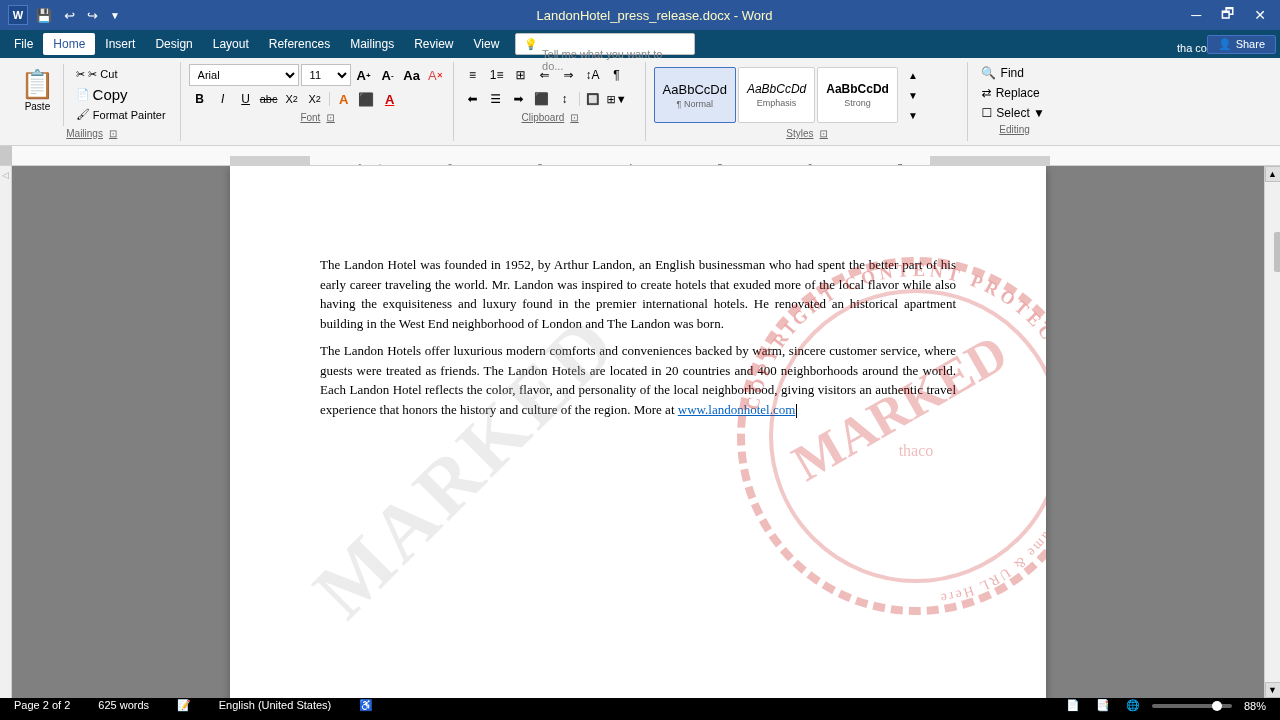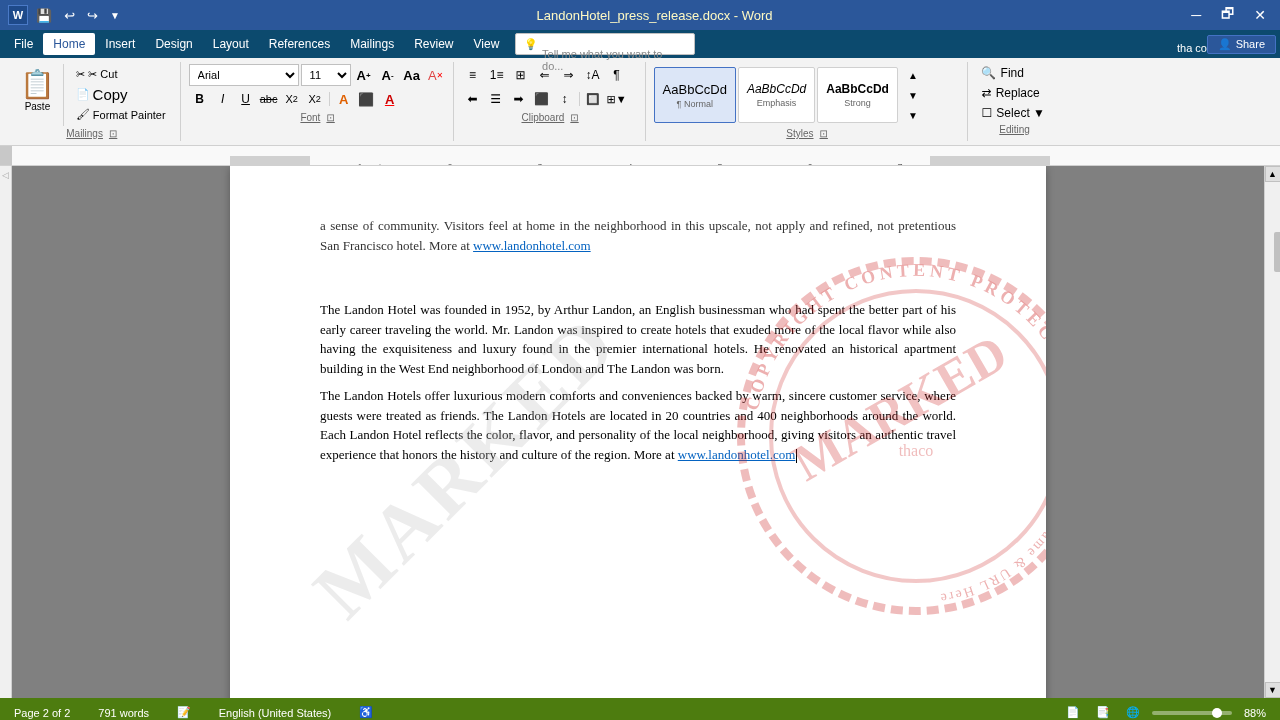--- a/index.html
+++ b/index.html
@@ -224,24 +224,24 @@
       background: #f0f0f0;
       border-left: 1px solid #d0d0d0;
       display: flex; flex-direction: column; align-items: center;
     }
     .scrollbar-btn { width: 16px; height: 16px; background: #e0e0e0; border: 1px solid #c0c0c0; display: flex; align-items: center; justify-content: center; cursor: pointer; font-size: 9px; }
     .scrollbar-track { flex: 1; background: #f5f5f5; position: relative; }
     .scrollbar-thumb { width: 14px; height: 40px; background: #c0c0c0; border-radius: 2px; position: absolute; top: 50px; left: 1px; }
 
     
     .status-bar {
-      background: #4d7c0f;
+      background: #000000;
       height: 22px;
       display: flex;
-      align-items: flex-end;
+      align-items: flex-start;
       padding: 0 10px;
       color: white;
       font-size: 11px;
       gap: 20px;
     }
     .status-right { margin-left: auto; display: flex; gap: 8px; align-items: center; }
     .zoom-slider { width: 80px; height: 4px; background: rgba(255,255,255,0.4); border-radius: 2px; position: relative; cursor: pointer; }
     .zoom-thumb { width: 10px; height: 10px; background: white; border-radius: 50%; position: absolute; top: -3px; right: 10px; }
     .status-btn { padding: 1px 4px; cursor: pointer; border-radius: 2px; }
 
@@ -536,21 +536,20 @@
 </div>
 
 <div class="doc-container">
   <div class="doc-left-margin">
     <span style="color:#aaa; font-size:9px; writing-mode:vertical-rl;">◁</span>
   </div>
   <div class="doc-scroll-area">
     <div class="doc-page">
 
       
-      <p class="doc-para" style="color:#333; margin-bottom:6px;">a sense of community. Visitors feel at home in the neighborhood in this upscale, not apply and refined, not pretentious San Francisco hotel. More at <a class="doc-link">www.landonhotel.com</a></p>
 
       <br>
       <br>
 
       <p class="doc-para">The Landon Hotel was founded in 1952, by Arthur Landon, an English businessman who had spent the better part of his early career traveling the world. Mr. Landon was inspired to create hotels that exuded more of the local flavor while also having the exquisiteness and luxury found in the premier international hotels. He renovated an historical apartment building in the West End neighborhood of London and The Landon was born.</p>
 
       <p class="doc-para">The Landon Hotels offer luxurious modern comforts and conveniences backed by warm, sincere customer service, where guests were treated as friends. The Landon Hotels are located in 20 countries and 400 neighborhoods around the world. Each Landon Hotel reflects the color, flavor, and personality of the local neighborhood, giving visitors an authentic travel experience that honors the history and culture of the region. More at <a class="doc-link">www.landonhotel.com</a><span style="display:inline-block; width:1px; height:14px; background:#000; vertical-align:middle; margin-left:1px;"></span></p>
 
       
       <div class="watermark">
@@ -586,21 +585,21 @@
     <div class="scrollbar-btn">▲</div>
     <div class="scrollbar-track">
       <div class="scrollbar-thumb"></div>
     </div>
     <div class="scrollbar-btn">▼</div>
   </div>
 </div>
 
 <div class="status-bar">
   <span class="status-btn">Page 2 of 2</span>
-  <span class="status-btn">791 words</span>
+  <span class="status-btn">625 words</span>
   <span class="status-btn">📝</span>
   <span class="status-btn">English (United States)</span>
   <span class="status-btn">♿</span>
   <div class="status-right">
     <span class="status-btn">📄</span>
     <span class="status-btn">📑</span>
     <span class="status-btn">🌐</span>
     <div class="zoom-slider">
       <div class="zoom-thumb"></div>
     </div>

